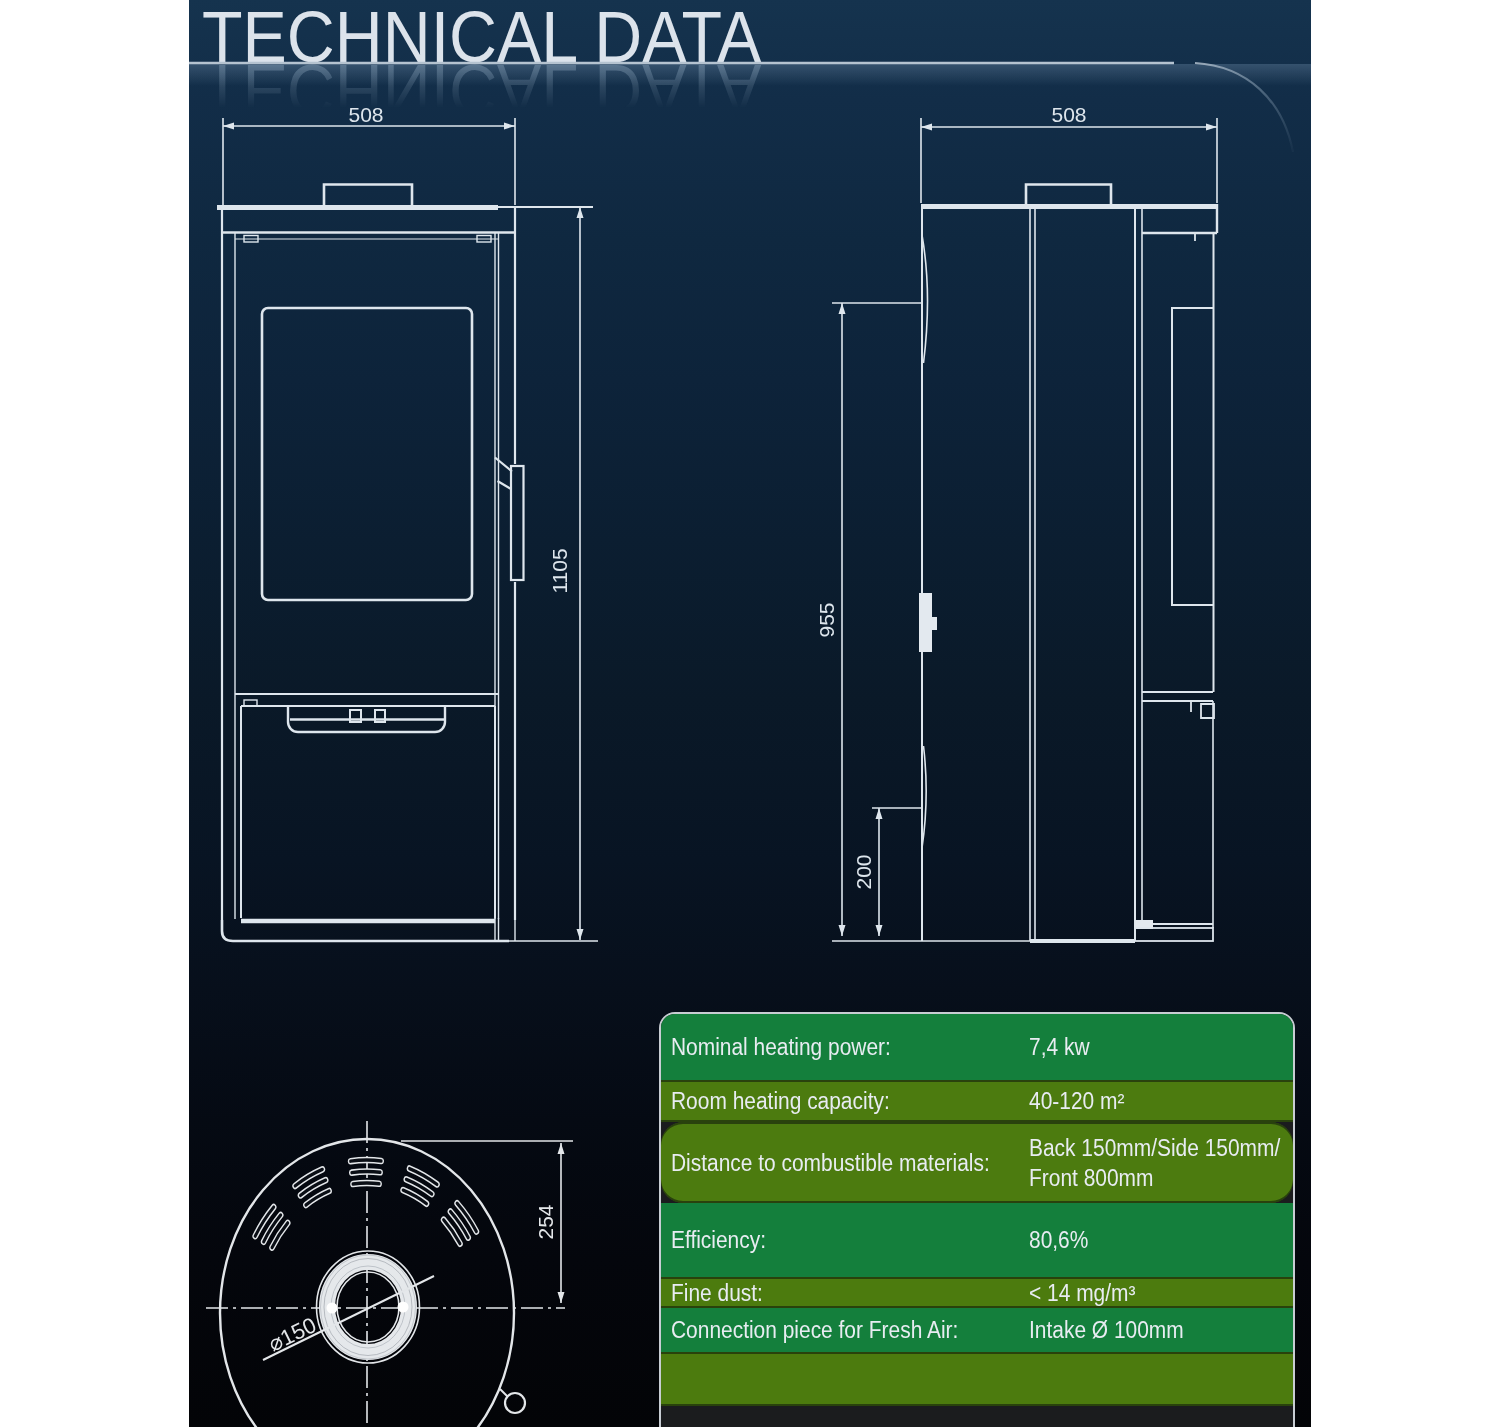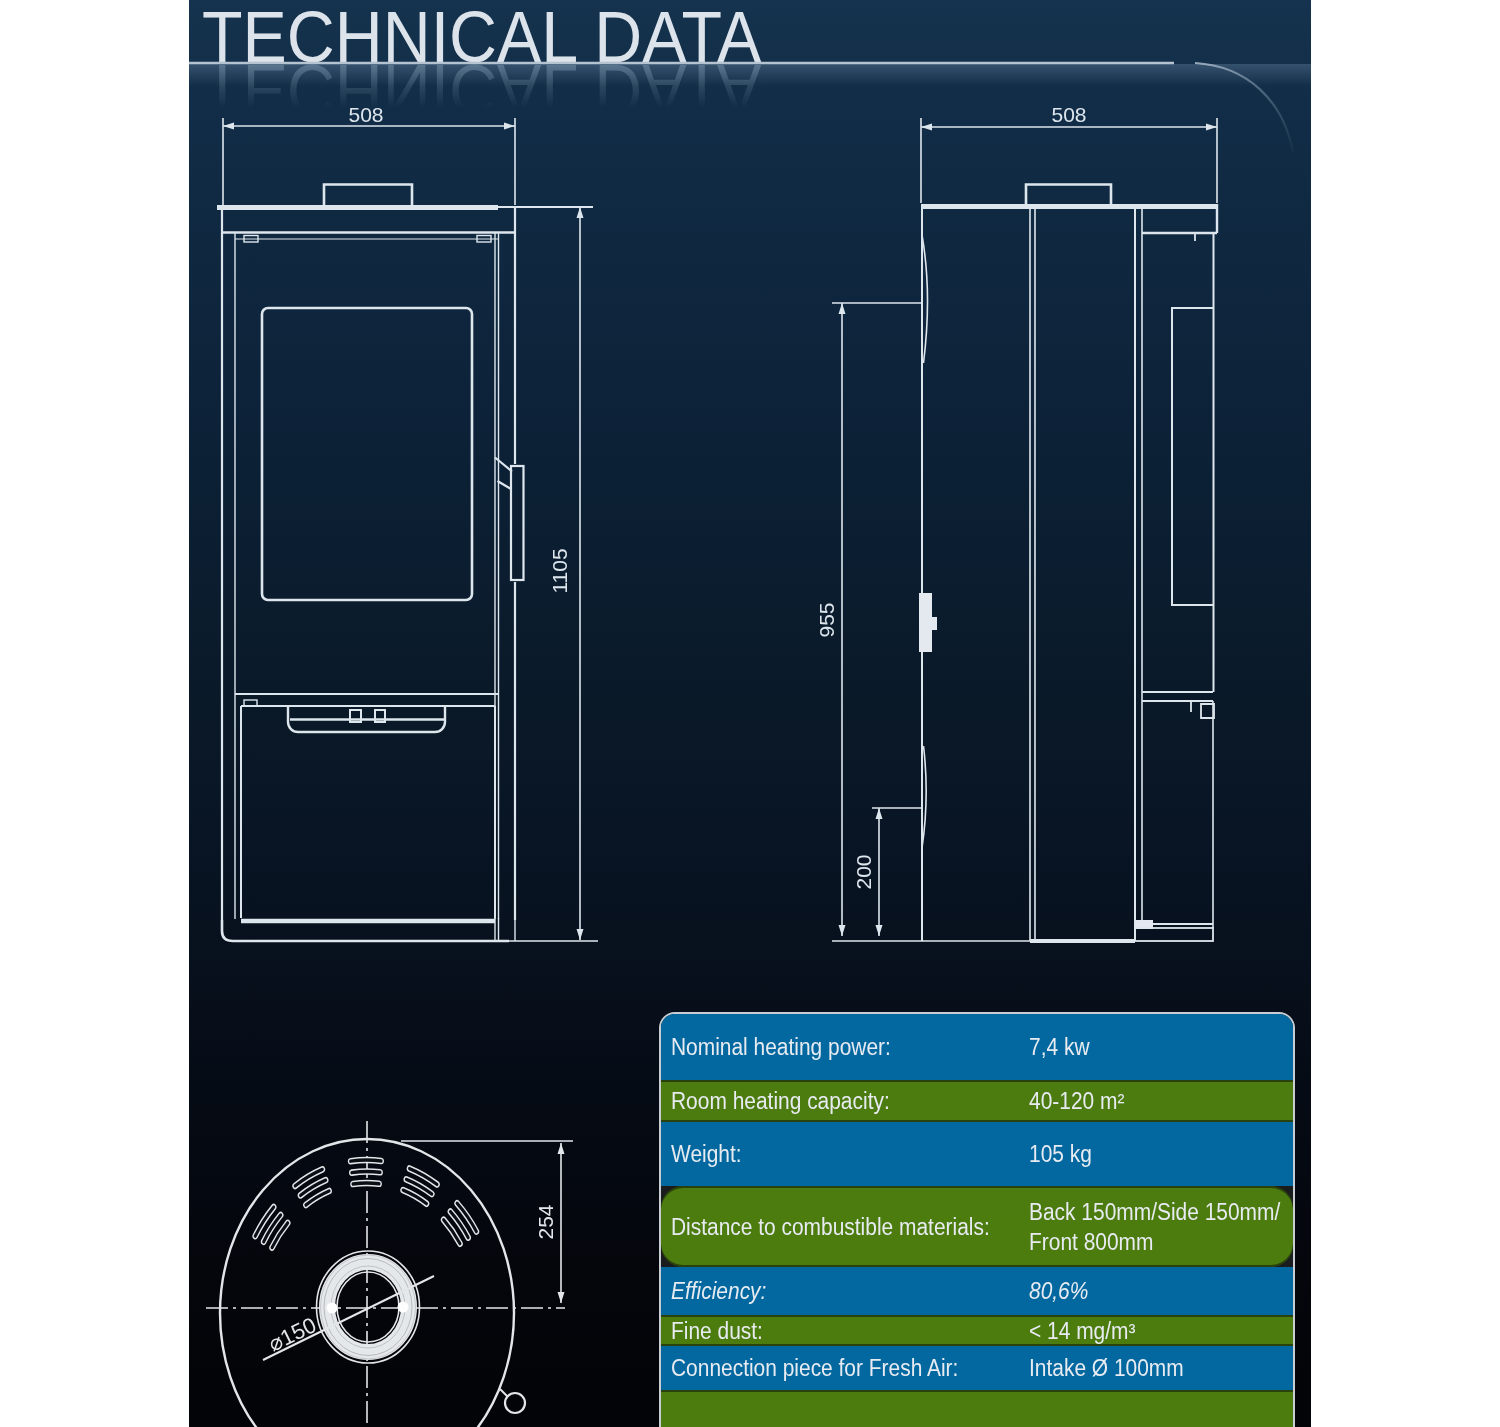--- a/index.html
+++ b/index.html
@@ -11,21 +11,21 @@
 #titleref{position:absolute;left:13px;top:-4px;font-size:72px;color:#93aabf;letter-spacing:0px;
  transform:scaleX(0.922) scaleY(-1);transform-origin:0 67.5px;white-space:nowrap;
  -webkit-mask-image:linear-gradient(to bottom,rgba(0,0,0,0) 28%,rgba(0,0,0,0.20) 55%,rgba(0,0,0,0.50) 92%);}
 #glow{position:absolute;left:0;top:64px;width:1122px;height:22px;
  background:linear-gradient(180deg,rgba(150,180,210,0.26),rgba(150,180,210,0));}
 #dwg{position:absolute;left:0;top:0;opacity:0.995;}
 
 #tbl{position:absolute;left:470px;top:1012px;opacity:0.995;width:636px;height:460px;box-sizing:border-box;
  border:2px solid #c9ced4;border-radius:16px;overflow:hidden;background:#1c1d1f;}
 .row{position:relative;width:100%;color:#e9edf3;font-size:23px;}
-.dark{background:#0369a1;}
+.dark{background:#15803d;}
 .blue{background:#4d7c0f;box-shadow:inset 0 2px 0 rgba(8,9,12,0.5), inset 0 -2px 0 rgba(8,9,12,0.5);}
 .lab{position:absolute;left:10px;top:50%;transform:translateY(-50%) scaleX(0.91);transform-origin:left center;letter-spacing:0px;white-space:nowrap;}
 .val{position:absolute;left:368px;top:50%;transform:translateY(-50%) scaleX(0.91);transform-origin:left center;letter-spacing:0px;white-space:nowrap;}
 </style>
 </head>
 <body>
 
 <div id="panel">
 
   <div id="titleref">TECHNICAL DATA</div>
@@ -203,31 +203,27 @@
     <div class="row dark" style="height:66px;">
         <span class="lab">Nominal heating power:</span>
         <span class="val">7,4 kw</span>
       </div>
 
     <div class="row blue" style="height:42px;">
         <span class="lab">Room heating capacity:</span>
         <span class="val">40-120 m²</span>
       </div>
 
-    <div class="row dark" style="height:64px;">
-        <span class="lab">Weight:</span>
-        <span class="val">105 kg</span>
-      </div>
 
     <div class="row blue" style="height:81px;border-radius:22px;">
         <span class="lab">Distance to combustible materials:</span>
         <span class="val" style="line-height:30px;top:50%;">Back 150mm/Side 150mm/<br>Front 800mm</span>
       </div>
 
-    <div class="row dark" style="height:48px;font-style:italic;">
+    <div class="row dark" style="height:74px;">
         <span class="lab">Efficiency:</span>
         <span class="val">80,6%</span>
       </div>
 
     <div class="row blue" style="height:31px;">
         <span class="lab">Fine dust:</span>
         <span class="val">&lt; 14 mg/m³</span>
       </div>
 
     <div class="row dark" style="height:44px;">

